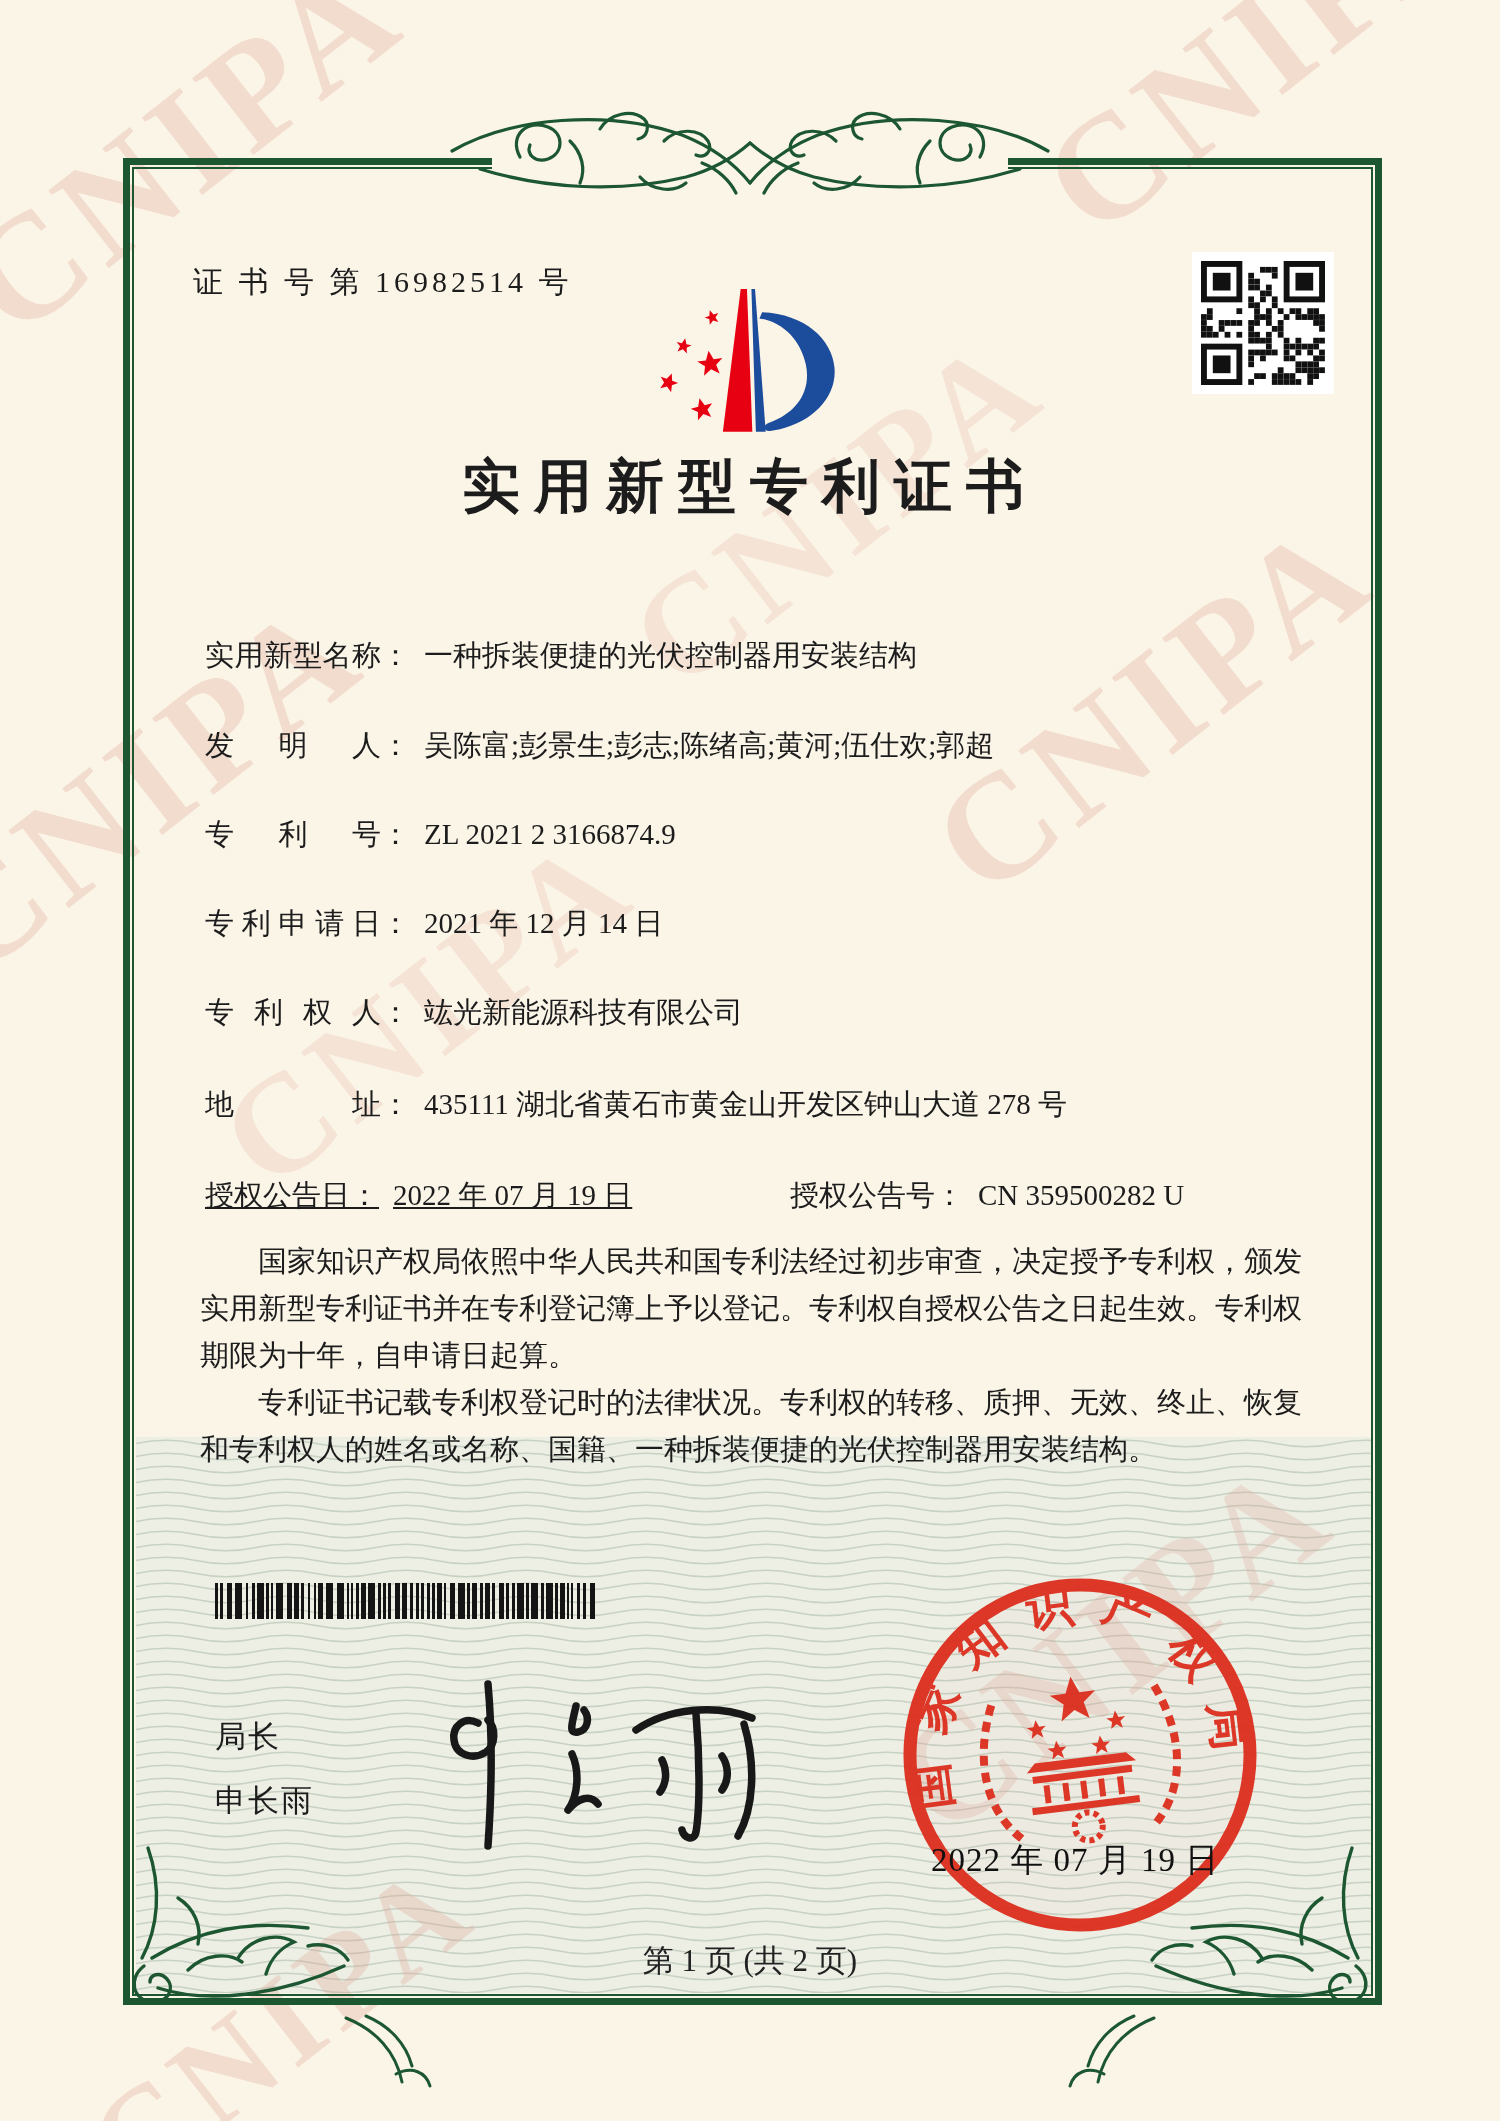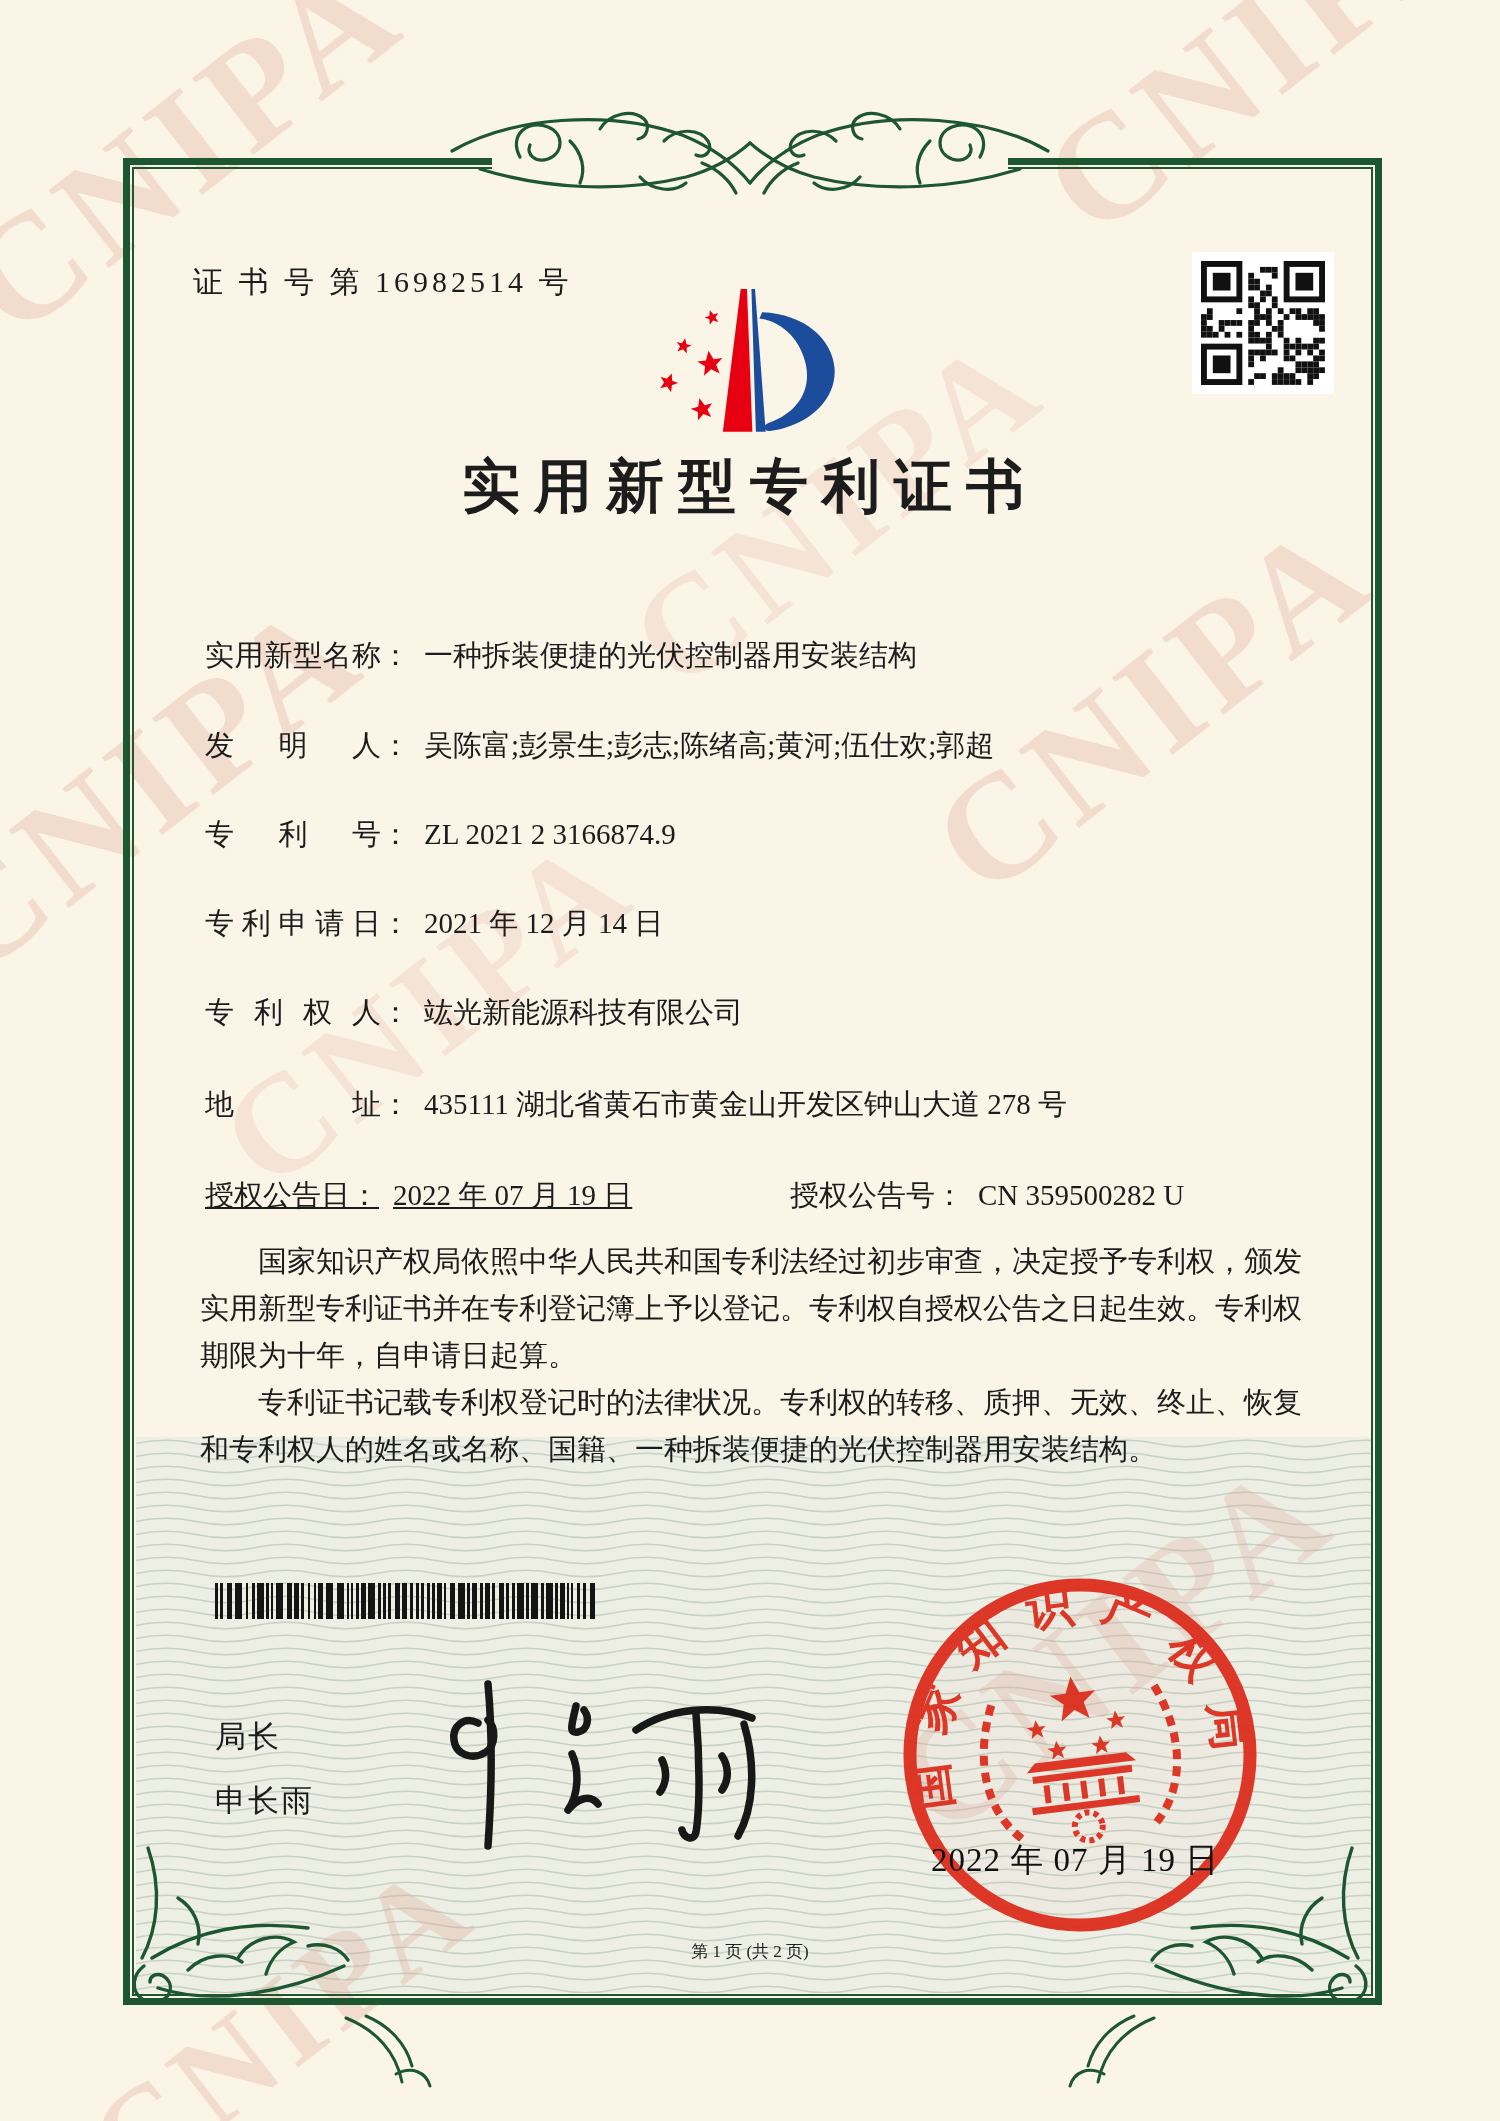--- a/index.html
+++ b/index.html
@@ -45,21 +45,21 @@
   }
   .paras p{margin:0;text-indent:2em;}
   .qrbox{position:absolute;left:1192px;top:252px;width:142px;height:142px;background:#ffffff;z-index:4;}
   .barcode{position:absolute;left:215px;top:1583px;width:384px;height:36px;display:flex;align-items:stretch;}
   .barcode div{height:100%;}
   .signer{position:absolute;left:215px;font-size:31px;letter-spacing:2px;}
   .sealdate{
     position:absolute;left:930px;top:1838px;width:290px;text-align:center;
     font-size:33px;letter-spacing:1px;color:#111;z-index:5;
   }
-  .pagenum{position:absolute;left:0;right:0;top:1940px;text-align:center;font-size:17px;color:#222;}
+  .pagenum{position:absolute;left:0;right:0;top:1940px;text-align:center;font-size:31px;color:#222;}
   .contbox{
     position:absolute;left:588px;top:2008px;width:274px;height:64px;background:#fffdf8;
     display:flex;align-items:center;justify-content:center;z-index:5;
     font-size:30px;letter-spacing:2px;
   }
   .green-stroke{stroke:#1d5732;fill:none;stroke-linecap:round;}
 </style>
 </head>
 <body>
 

